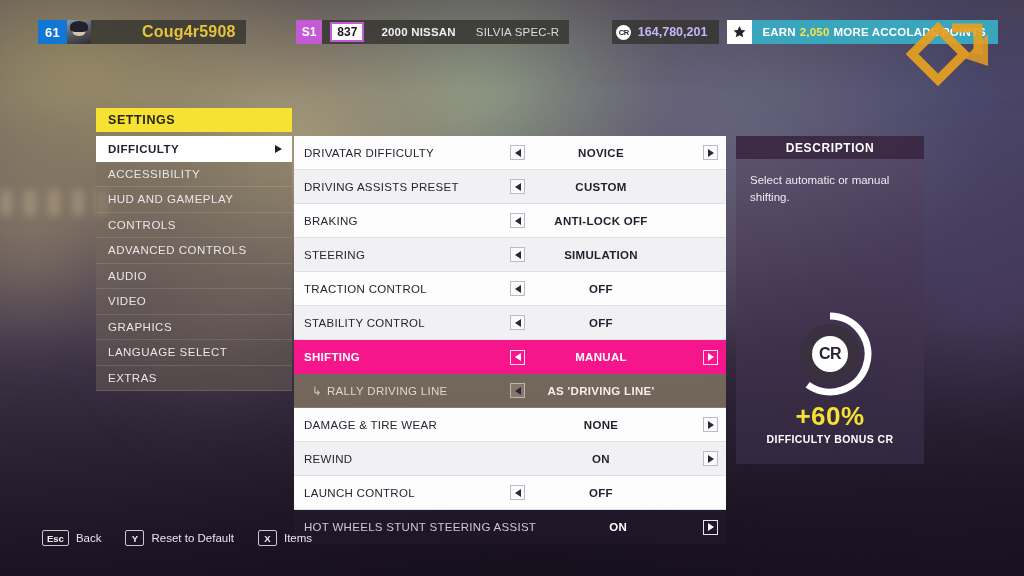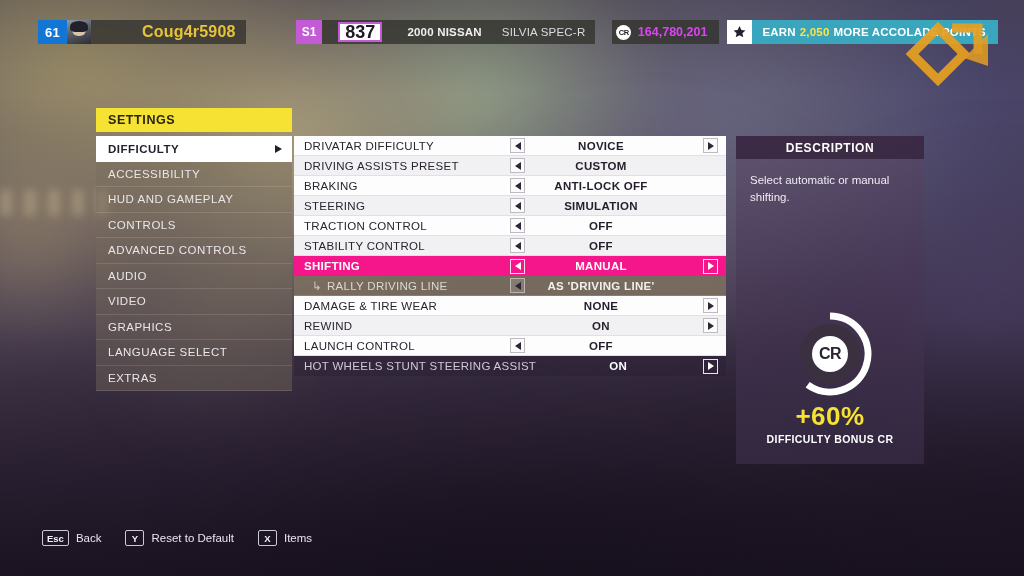--- a/index.html
+++ b/index.html
@@ -52,35 +52,35 @@
   .avatar::before { content:""; position:absolute; left:5px; top:3px; width:14px; height:13px;
             border-radius:50% 50% 45% 45%; background:#d8c3ad; }
   .avatar::after { content:""; position:absolute; left:3px; top:1px; width:18px; height:11px;
             border-radius:50% 50% 30% 30%; background:#22202a; }
   .gamertag { color:#e7c33c; font-weight:bold; font-size:16px; display:flex; align-items:center;
               padding:0 10px 0 7px; letter-spacing:.2px;margin-left:44px; }
 
   .hud-car { display:flex; align-items:stretch; height:24px; background:rgba(52,52,48,.82); margin-left:6px; }
   .cls { background:#c35ad6; color:#fff; font-weight:bold; font-size:12px;
          display:flex; align-items:center; padding:0 6px; }
-  .pi  { background:#fff; color:#1d1722; font-weight:bold; font-size:18px;
-         display:flex; align-items:center; padding:0 5px; margin:2px 16px;
+  .pi  { background:#fff; color:#1d1722; font-weight:bold; font-size:12px;
+         display:flex; align-items:center; padding:0 5px; margin:2px 8px;
          border:2px solid #c35ad6; }
   .carname { display:flex; align-items:center; padding:0 10px 0 9px; font-size:11.5px;
              color:#efeef2; letter-spacing:.2px; white-space:nowrap; }
   .carname b { font-weight:bold; margin-right:20px; }
   .carname span { font-weight:normal; color:#dcdbe2; }
 
   .hud-right { position:absolute; right:26px; top:20px; display:flex; align-items:stretch; height:24px; }
   .cr-box { display:flex; align-items:stretch; background:rgba(52,52,48,.82); height:24px; }
   .cr-badge { width:24px; display:flex; align-items:center; justify-content:center; }
   .cr-badge .circ { width:15px; height:15px; border-radius:50%; background:#fff; color:#22202a;
                     font-size:7.5px; font-weight:bold; display:flex; align-items:center; justify-content:center;
                     letter-spacing:-.2px; }
-  .cr-val { display:flex; align-items:center; padding:0 12px 0 2px; color:#d946ef; font-weight:bold; font-size:12.5px; }
+  .cr-val { display:flex; align-items:center; padding:0 12px 0 2px; color:#c4b5fd; font-weight:bold; font-size:12.5px; }
 
   .acc-box { display:flex; align-items:stretch; height:24px; margin-left:8px; }
   .acc-star { width:25px; background:#fff; display:flex; align-items:center; justify-content:center; }
   .acc-star svg { width:15px; height:15px; }
   .acc-text { background:#3aa6bd; color:#fff; font-weight:bold; font-size:11.5px;
               display:flex; align-items:center; padding:0 12px 0 10px; letter-spacing:.2px; white-space:nowrap; }
   .acc-text i { font-style:normal; color:#ffe14d; margin:0 4px; }
 
   .logo-mark { position:absolute; right:-4px; top:-6px; width:108px; height:74px; opacity:.92; }
 
@@ -93,21 +93,21 @@
   .sidebar { position:absolute; left:96px; top:136px; width:196px; z-index:6; }
   .side-item { height:25.5px; display:flex; align-items:center; padding-left:12px; padding-right:10px;
      font-size:11.5px; letter-spacing:.5px; color:#e9e6ea; background:rgba(120,108,90,.42);
      border-bottom:1px solid rgba(255,255,255,.12); position:relative; }
   .side-item.active { background:#ffffff; color:#241d2c; font-weight:bold; border-bottom:none; }
   .side-item .caret { position:absolute; right:10px; width:0; height:0;
      border-top:4.5px solid transparent; border-bottom:4.5px solid transparent; border-left:7px solid #241d2c; }
 
   
   .rows { position:absolute; left:294px; top:136px; width:432px; z-index:6; }
-  .row { height:20px; display:flex; align-items:center; position:relative;
+  .row { height:34px; display:flex; align-items:center; position:relative;
          background:#fdfdfd; border-bottom:1px solid #e2e0e4; }
   .row.alt { background:#f1f0f2; }
   .row .label { flex:0 0 208px; padding-left:10px; font-size:11.5px; color:#2a2331; letter-spacing:.3px; white-space:nowrap; }
   .row .value { flex:1; text-align:center; font-size:11.5px; font-weight:bold; color:#241d2c;
                 letter-spacing:.3px; padding-right:26px; }
   .row .arrow { position:absolute; width:15px; height:15px; border:1px solid #bdbac2;
                 background:#fbfbfc; display:flex; align-items:center; justify-content:center; }
   .row .arrow.left { left:216px; }
   .row .arrow.right { right:8px; }
   .row .arrow .tri { width:0; height:0; border-top:4px solid transparent; border-bottom:4px solid transparent; }

